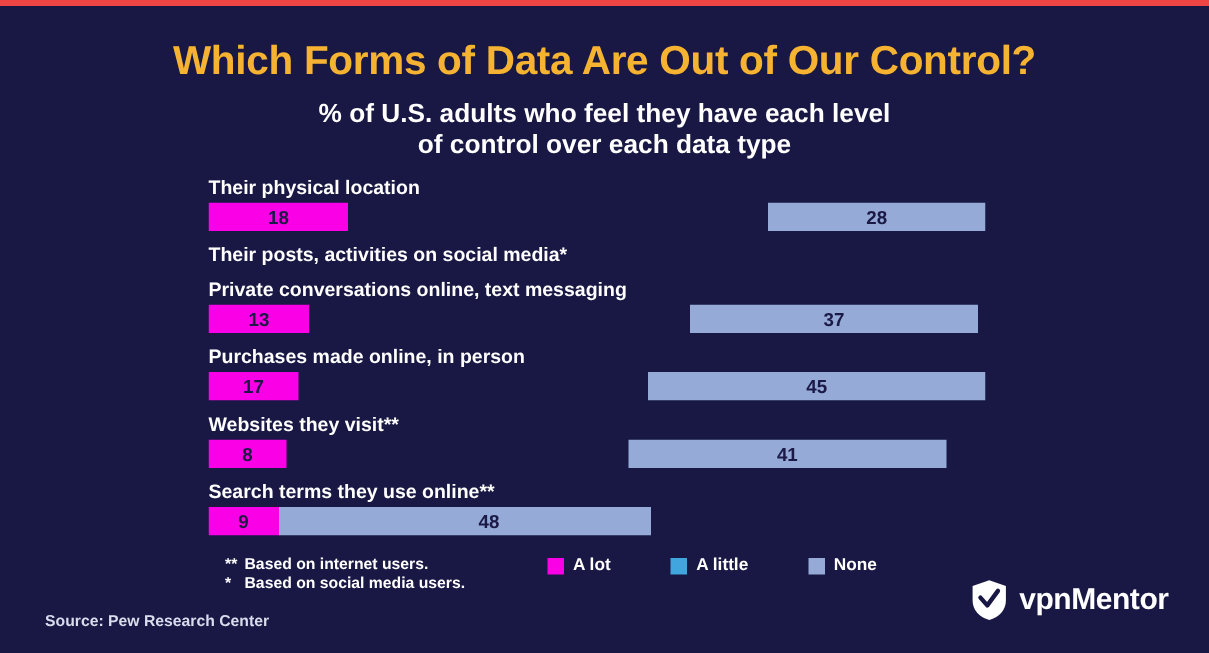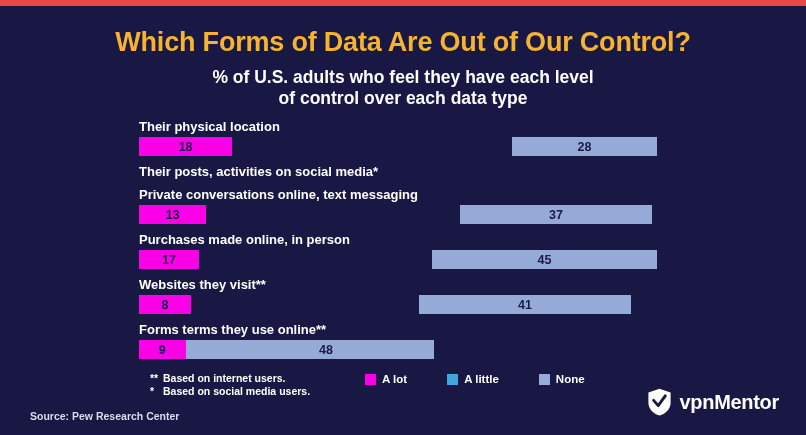--- a/index.html
+++ b/index.html
@@ -14,21 +14,21 @@
     background: #191844;
     font-family: "Liberation Sans", sans-serif;
     position: relative;
     -webkit-font-smoothing: antialiased;
   }
 
   #infographic {
     position: absolute;
     inset: 0;
     background: #191844;
-    border-top: 6px solid #ef4444;
+    border-top: 4px solid #ef4444;
   }
 
   
   .header {
     padding-top: 22px;
     text-align: center;
   }
 
   .main-title {
     color: #F5B331;
@@ -216,21 +216,21 @@
       </div>
       <div class="chart-row">
         <div class="row-label">Websites they visit**</div>
         <div class="bar">
           <div class="seg seg-alot" style="width: 10%;">8</div>
           <div class="seg seg-alittle" style="width: 44%;">44</div>
           <div class="seg seg-none" style="width: 41%;">41</div>
         </div>
       </div>
       <div class="chart-row">
-        <div class="row-label">Forms terms they use online**</div>
+        <div class="row-label">Search terms they use online**</div>
         <div class="bar">
           <div class="seg seg-alot" style="width: 9%;">9</div>
           <div class="seg seg-none" style="width: 48%; padding-left: 32px;">48</div>
         </div>
       </div>
     </div>
 
   <div class="footer-strip">
     <div class="footnotes" id="footnotes">
         <span class="fn"><span class="mark">**</span><span>Based on internet users.</span></span>

